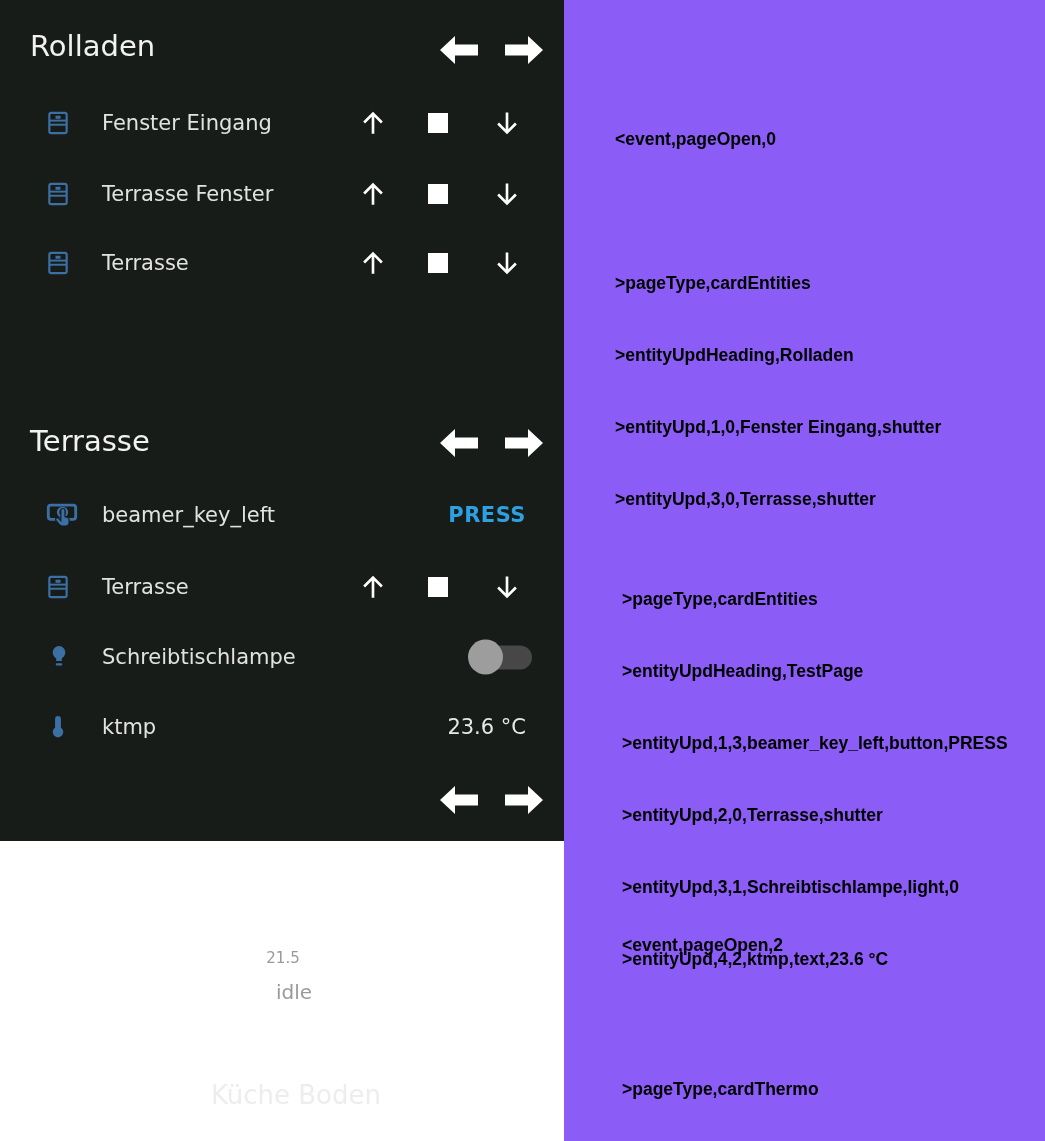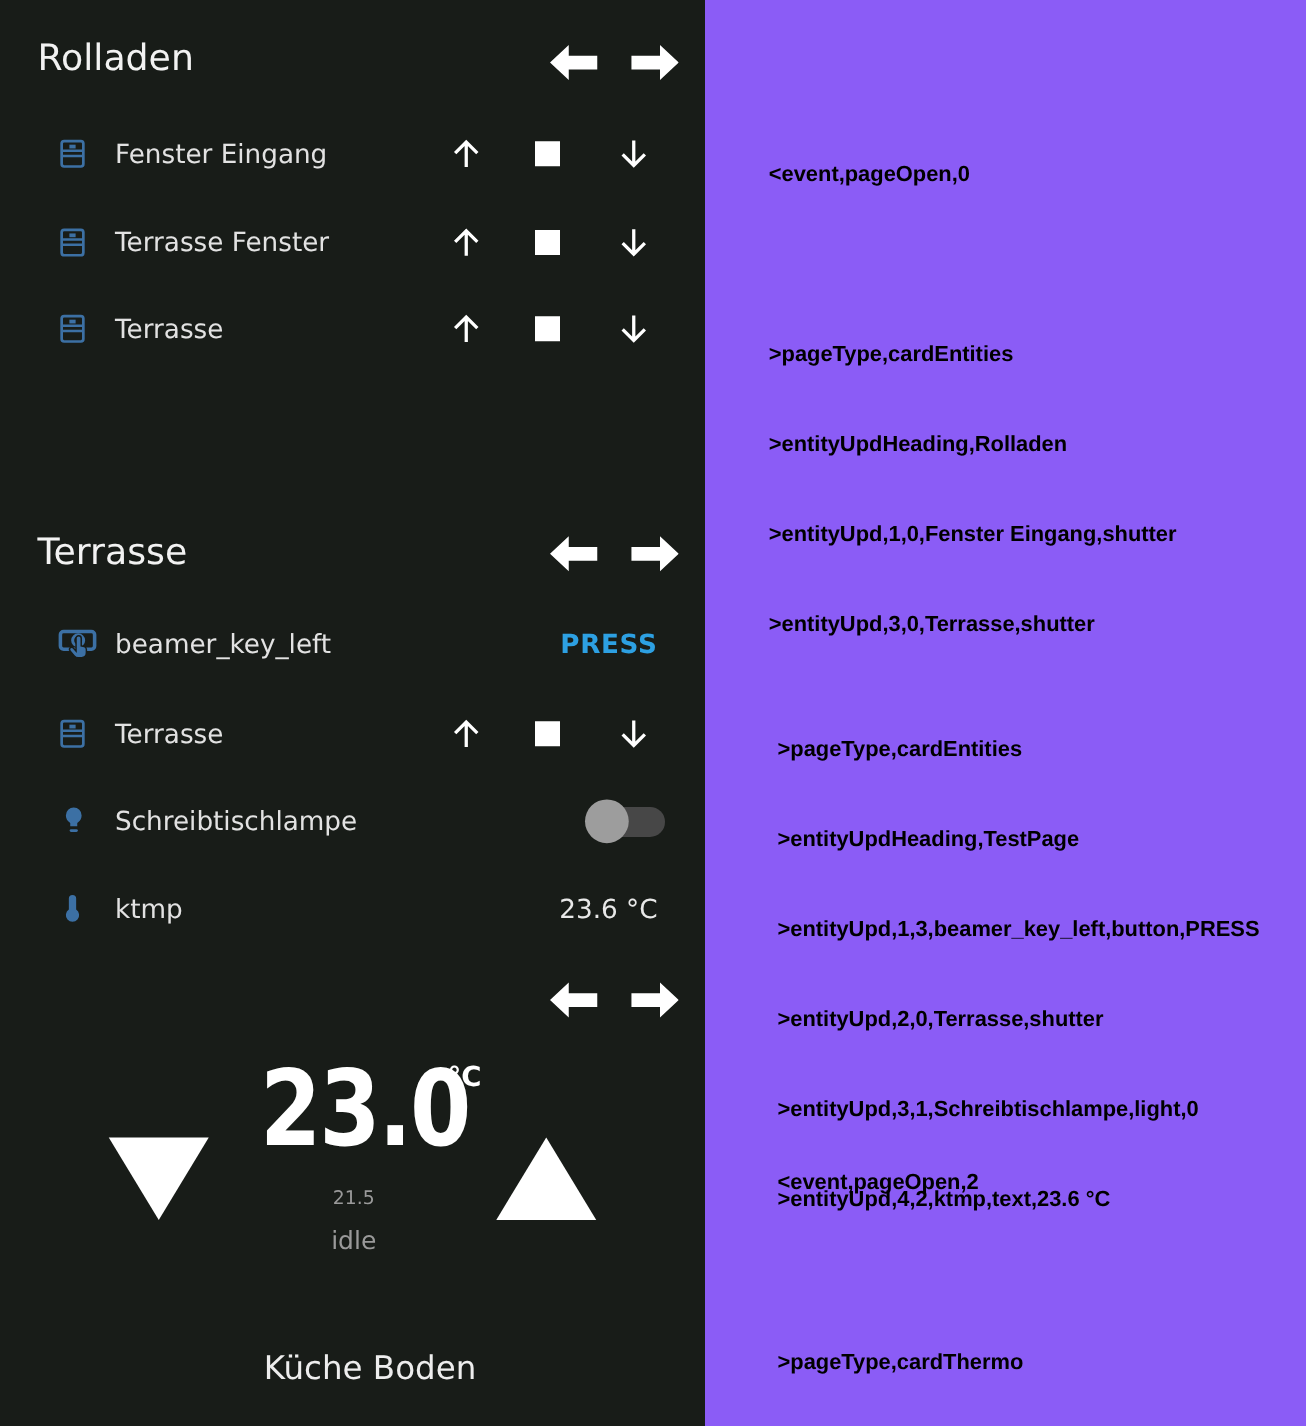--- a/index.html
+++ b/index.html
@@ -1,42 +1,42 @@
 <!DOCTYPE html>
 <html><head>
 <meta charset="utf-8">
 <style>
   * { margin:0; padding:0; box-sizing:border-box; }
   html,body { background:#ffffff; }
   .shot { position:relative; width:1045px; height:1141px; overflow:hidden;
           font-family:"DejaVu Sans", sans-serif; }
 
   
-  .device { position:absolute; left:0; top:0; width:564px; height:1141px; background:#181c18; }
+  .device { position:absolute; left:0; top:0; width:564px; height:841px; background:#181c18; }
   .card { position:absolute; left:0; width:564px; }
   #card-rolladen { top:0; height:380px; }
   #card-testpage { top:380px; height:380px; }
   #card-thermo   { top:760px; height:381px; }
 
   .heading { position:absolute; left:30px; font-size:29px; font-weight:400;
              color:#f2f2f2; line-height:38px; white-space:nowrap; }
   #card-rolladen .heading { top:27px; }
   #card-testpage .heading { top:42px; }
 
   .navbtn { position:absolute; width:38px; height:30px; background:transparent;
             border:none; color:#ffffff; cursor:pointer; display:block; }
   .nav-prev { left:440px; } .nav-next { left:505px; }
   #card-rolladen .navbtn { top:35px; }
   #card-testpage .navbtn { top:48px; }
   #card-thermo   .navbtn { top:25px; }
 
   .row { position:absolute; left:0; width:564px; height:56px; }
   .eicon { position:absolute; left:45px; top:50%; transform:translateY(-50%);
            color:#3c70a4; display:flex; }
-  .elabel { position:absolute; left:92px; top:50%; transform:translateY(-50%);
+  .elabel { position:absolute; left:102px; top:50%; transform:translateY(-50%);
             font-size:21px; color:#e2e2e2; white-space:nowrap; }
   .ctl { position:absolute; top:0; width:44px; height:56px; display:flex;
          align-items:center; justify-content:center; background:transparent;
          border:none; color:#ffffff; cursor:pointer; }
   .ctl.up{left:351px} .ctl.stop{left:416px} .ctl.down{left:485px}
   .sq { width:20px; height:20px; background:#ffffff; display:block; }
   .evalue { position:absolute; right:38px; top:50%; transform:translateY(-50%);
             font-size:21px; color:#e8e8e8; white-space:nowrap;margin-left:40px; }
   .press { color:#2da0e2; font-weight:700; letter-spacing:0.5px; background:transparent;
            border:none; font-size:21px; cursor:pointer; position:absolute; right:38px;
@@ -58,21 +58,21 @@
   .tribtn { position:absolute; width:80px; height:66px; background:transparent;
             border:none; cursor:pointer; padding:0; }
   .tribtn.down { left:87px; top:150px; }
   .tribtn.up   { left:397px; top:150px; }
   .tri { display:block; width:0; height:0;
          border-left:40px solid transparent; border-right:40px solid transparent; }
   .tri.d { border-top:66px solid #ffffff; }
   .tri.u { border-bottom:66px solid #ffffff; }
   .target { position:absolute; left:183px; top:190px; width:200px; text-align:center;
             font-size:15px; line-height:1.1; color:#9a9a9a; }
-  .tstate { position:absolute; left:183px; top:221px; width:200px; text-align:center;
+  .tstate { position:absolute; left:194px; top:221px; width:200px; text-align:center;
             font-size:20px; line-height:1.1; color:#9a9a9a; }
   .tname  { position:absolute; left:113px; top:321px; width:366px; text-align:center;
             font-size:26px; line-height:1.15; color:#ededed; white-space:nowrap; }
 
   
   .proto { position:absolute; left:564px; top:0; width:481px; height:1141px; background:#8b5cf6; }
   .proto-block { position:absolute; font-family:"Liberation Sans", sans-serif;
                  font-weight:700; font-size:17.5px; line-height:24px; color:#000000;
                  white-space:pre; }
   .block-a { left:51px; top:79px; }

